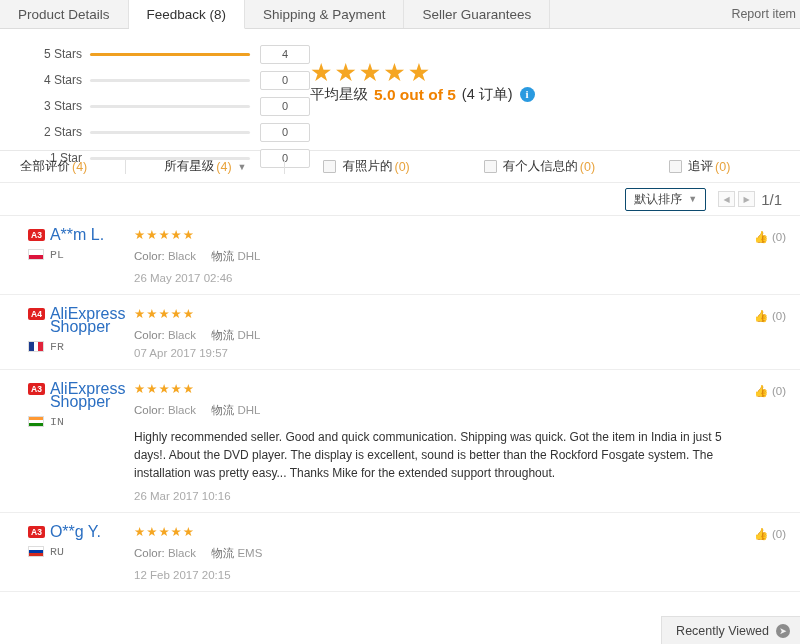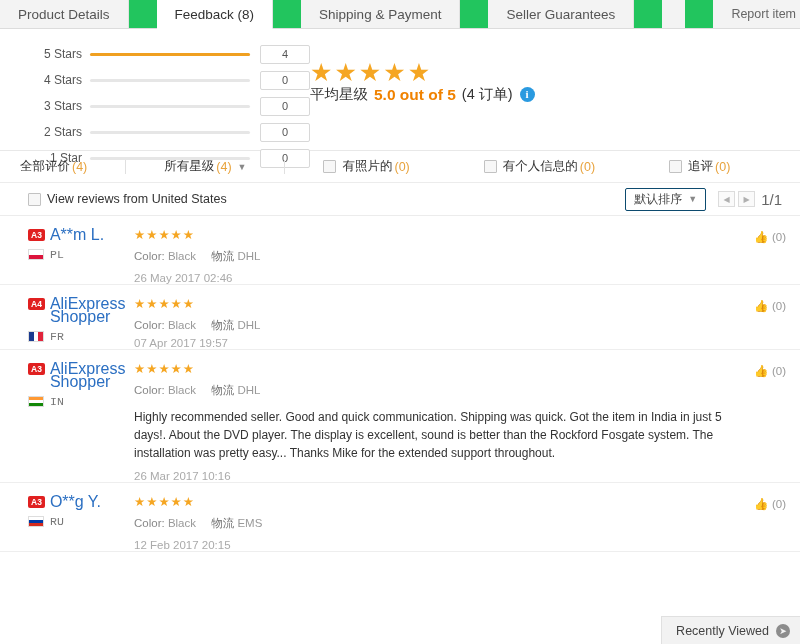--- a/index.html
+++ b/index.html
@@ -18,21 +18,20 @@
   }
 
   
   .tabbar {
     display: flex;
     align-items: stretch;
     height: 28px;
     border-bottom: 1px solid #dcdcdc;
     background: #22c55e;
     position: relative;
-    gap: 28px;
   }
   .tab {
     padding: 0 18px;
     display: flex;
     align-items: center;
     font-size: 13.5px;
     color: #555;
     background: #f3f3f3;
     border-right: 1px solid #e2e2e2;
     cursor: pointer;
@@ -214,21 +213,21 @@
     justify-content: center;
     margin-right: 3px;
     cursor: pointer;
   }
   .pgtext { font-size: 15px; color: #666; margin-left: 3px; }
 
   
   .reviews { background: #fff; }
   .review {
     display: flex;
-    padding: 12px 18px 0 22px;
+    padding: 12px 18px 10px 22px;
     border-bottom: 1px solid #eeeeee;
     position: relative;
   }
   .rv-user {
     width: 100px;
     flex-shrink: 0;
     padding-left: 6px;
     box-sizing: border-box;
   }
   .uname-row { display: flex; align-items: flex-start; }
@@ -421,24 +420,20 @@
   </div>
   <div class="f-gap"></div>
   <div class="f-item">
     <span class="cbox"></span>
     <span>追评</span>
     <span class="cnt">(0)</span>
   </div>
 </div>
 
 <div class="viewrow">
-  <div class="viewleft">
-    <span class="cbox"></span>
-    <span>View reviews from United States</span>
-  </div>
   <div class="viewright">
     <div class="sortbtn">
       <span>默认排序</span>
       <span class="caret">▼</span>
     </div>
     <div class="pager">
       <div class="pgbtn">◀</div>
       <div class="pgbtn">▶</div>
       <div class="pgtext">1/1</div>
     </div>

